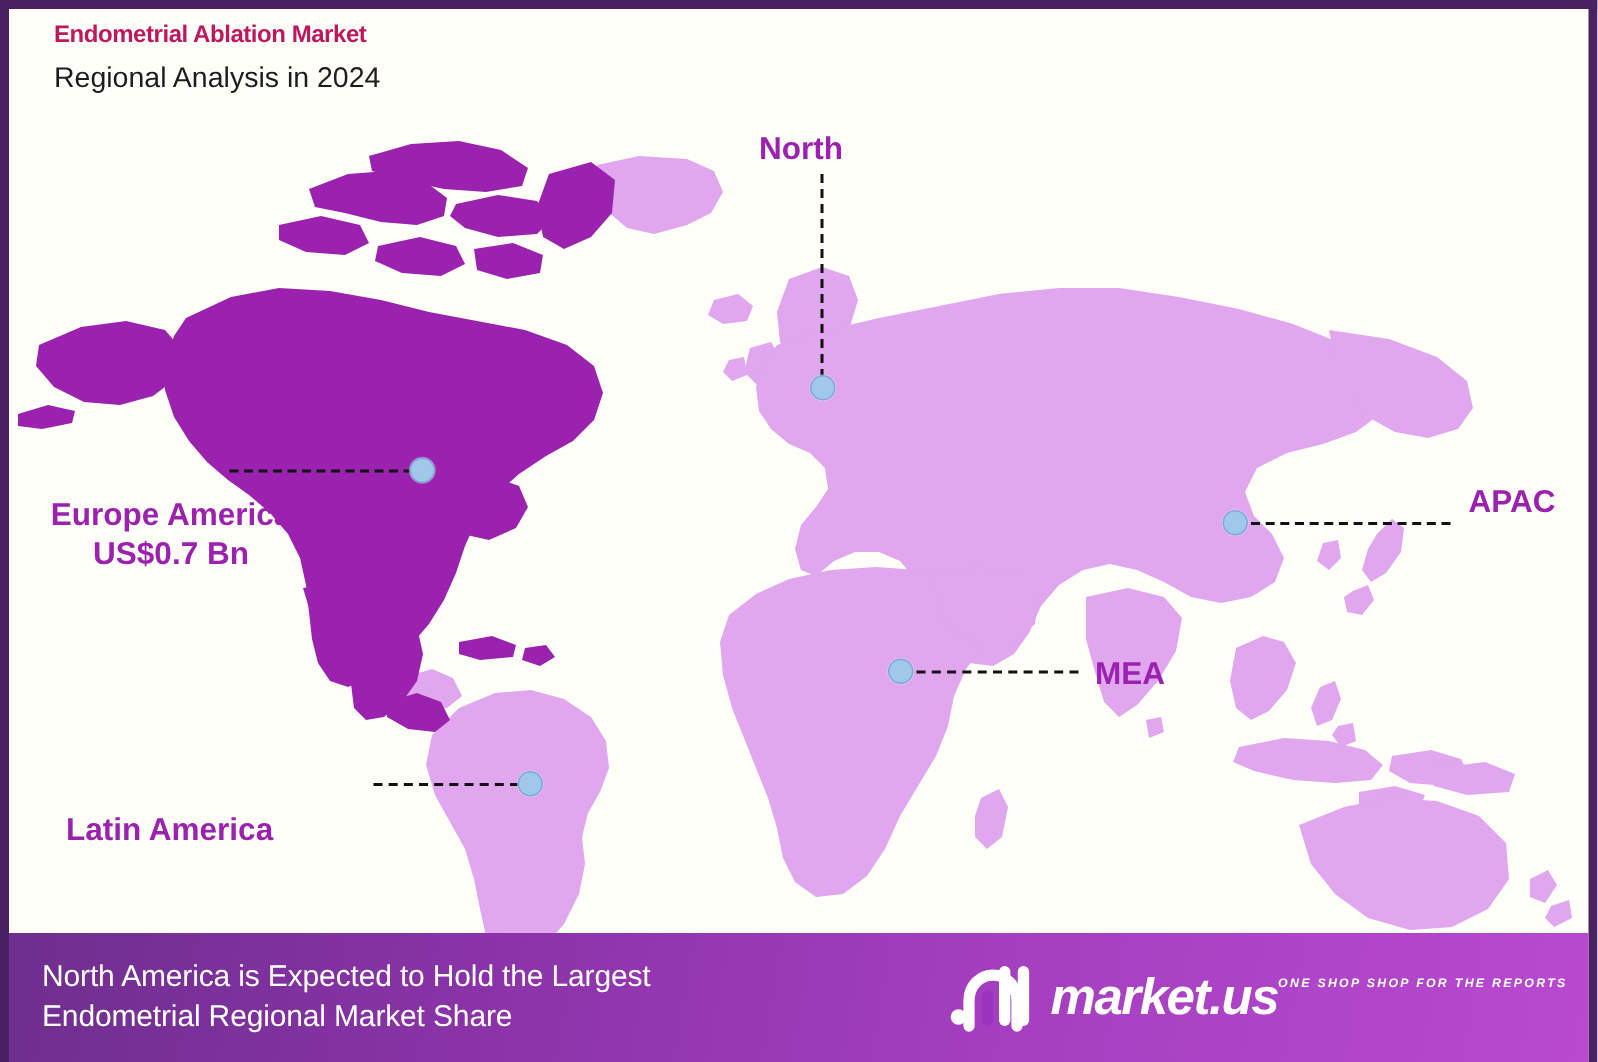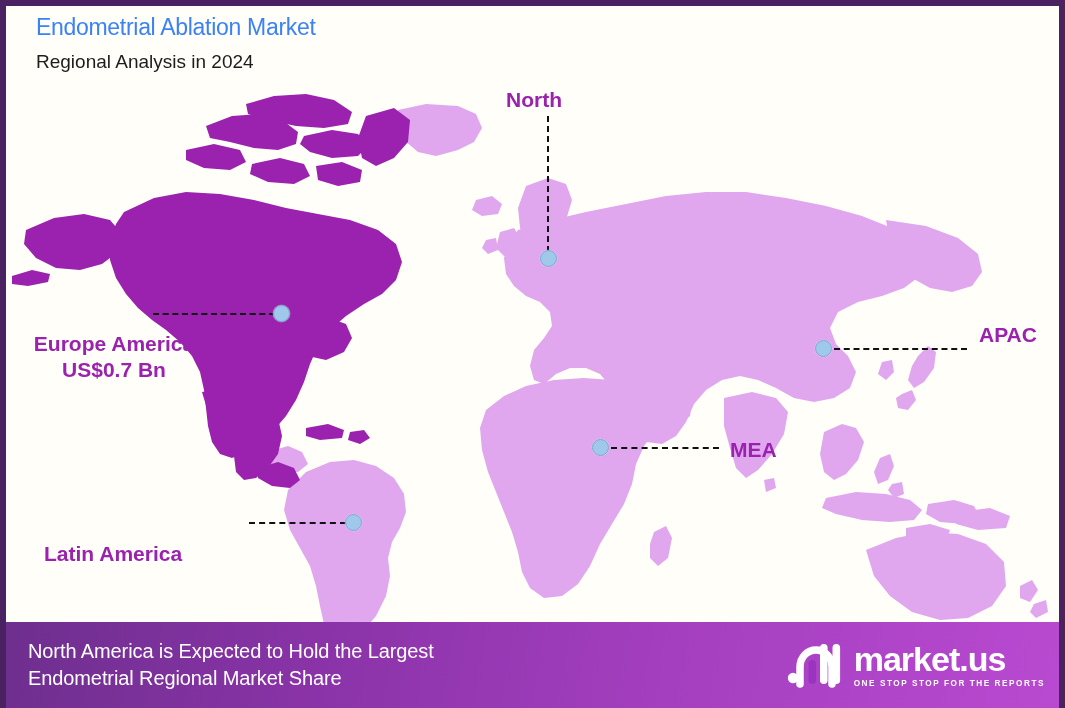--- a/index.html
+++ b/index.html
@@ -17,21 +17,21 @@
     border-top:6px solid #4a2161;
     border-left:6px solid #4a2161;
     border-right:6px solid #4a2161;
     border-bottom:0;
     overflow:hidden;
   }
 
   
   .header { position:absolute; left:30px; top:8px; z-index:6; }
   .title {
-    font-size:23px; font-weight:normal; color:#3b82f6;
+    font-size:16px; font-weight:bold; color:#be185d;
     letter-spacing:-0.3px; line-height:1.2;
     white-space:nowrap;
   }
   .subtitle {
     font-size:19px; font-weight:400; color:#1d1d1d;
     margin-top:9px; white-space:nowrap;
   }
 
   
   .map-wrap {
@@ -88,21 +88,21 @@
     z-index:8;
   }
   .banner-text {
     color:#ffffff;
     font-size:20px; font-weight:normal;
     line-height:1.35;
     letter-spacing:-0.1px;
   }
   .logo { display:flex; align-items:center; gap:10px; }
   .logo-mark { width:58px; height:50px; flex:none; }
-  .logo-text { display:flex; flex-direction:column; line-height:1; }
+  .logo-text { display:flex; flex-direction:row; line-height:1;font-style:italic; }
   .logo-word {
     color:#ffffff; font-size:34px; font-weight:bold;
     letter-spacing:-1px;
   }
   .logo-tag {
     color:#ffffff; font-size:8.2px; font-weight:bold;
     letter-spacing:1.55px; margin-top:4px; text-align:right;
   }
 </style>
 </head>
@@ -242,18 +242,18 @@
     <div class="logo">
       <svg class="logo-mark" viewBox="0 0 58 50">
         <circle cx="7" cy="38" r="5.2" fill="#ffffff"></circle>
         <path d="M14 44 L14 27 C14 17 21.5 10 30 10 C38.5 10 46 17 46 27 L46 44" fill="none" stroke="#ffffff" stroke-width="7.5" stroke-linecap="round"></path>
         <rect x="22.5" y="20" width="7.5" height="24" rx="3.7" fill="#9A34C0"></rect>
         <rect x="34" y="4" width="7.6" height="40" rx="3.8" fill="#ffffff"></rect>
         <rect x="46.5" y="4" width="7.6" height="40" rx="3.8" fill="#ffffff"></rect>
       </svg>
       <div class="logo-text">
         <div class="logo-word">market.us</div>
-        <div class="logo-tag">ONE STOP STOP FOR THE REPORTS</div>
+        <div class="logo-tag">ONE SHOP SHOP FOR THE REPORTS</div>
       </div>
     </div>
   </div>
 
 </div>
 
 </body></html>

